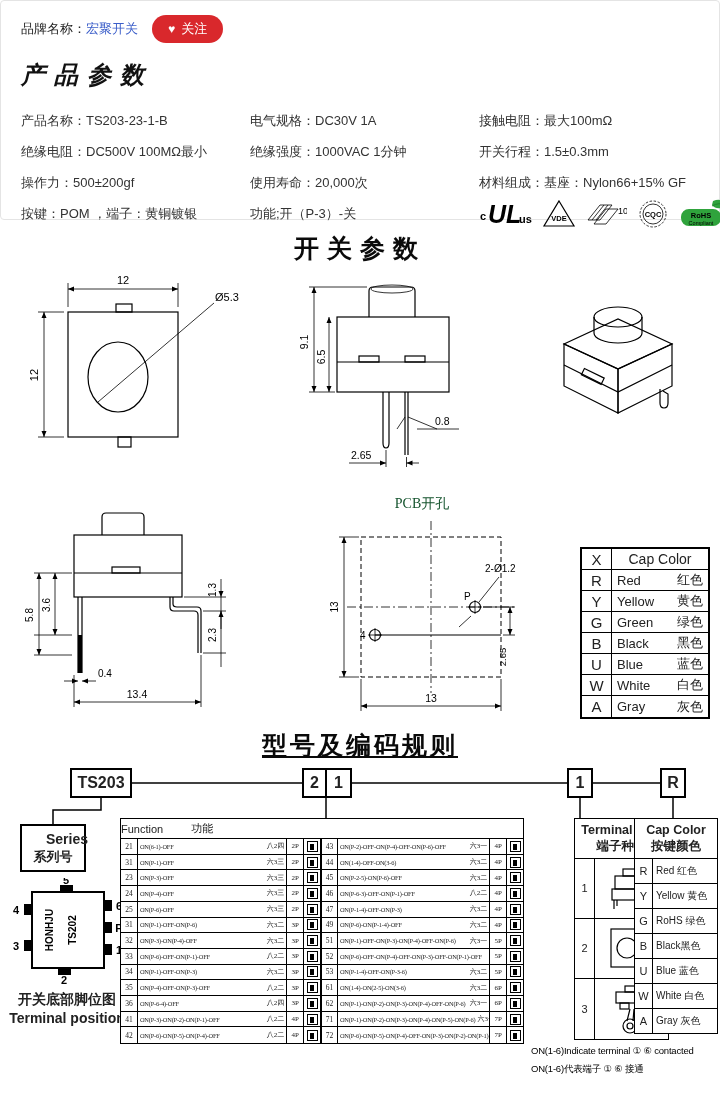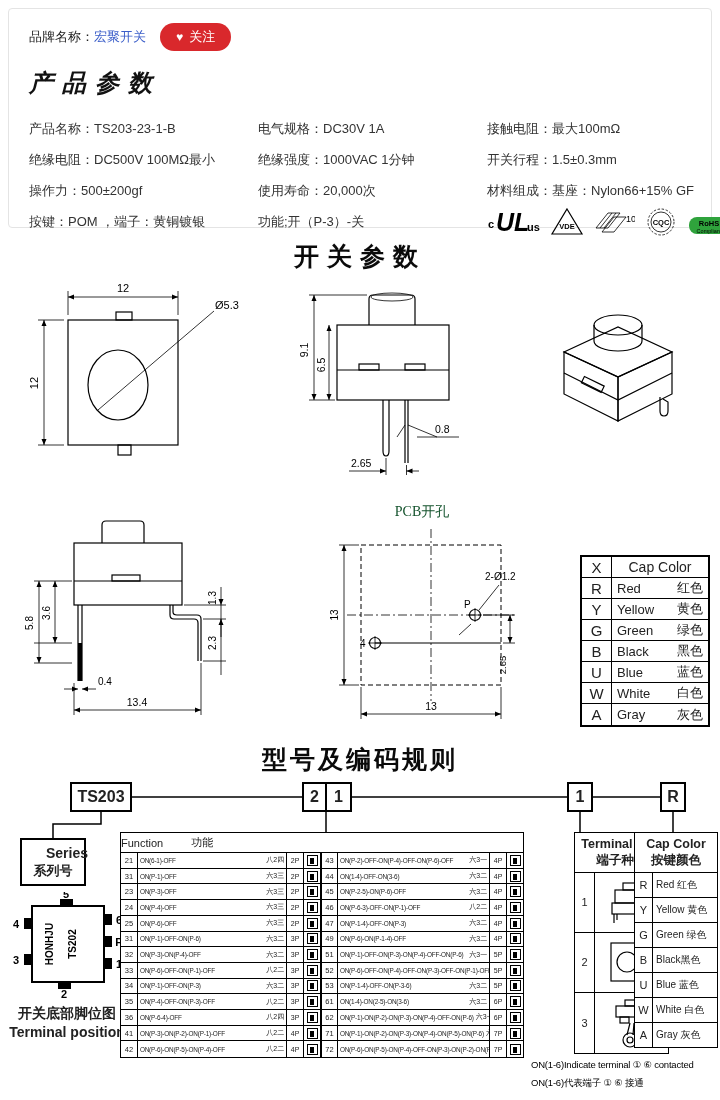--- a/index.html
+++ b/index.html
@@ -1,36 +1,36 @@
 <!DOCTYPE html>
 <html><head>
 <meta charset="utf-8">
 <style>
   * { margin:0; padding:0; box-sizing:border-box; }
   body { width:720px; height:1100px; background:#fff; overflow:hidden; position:relative;
          font-family:"Liberation Sans","DejaVu Sans",sans-serif; color:#222; }
 
   
-  .card { margin:8px; border:1px solid #e4e4e4; border-radius:4px; padding:14px 20px 10px 20px; height:220px; background:#fff; }
+  .card { border:1px solid #e4e4e4; border-radius:4px; padding:14px 20px 10px 20px; height:220px; background:#fff; }
   .brand-bar { display:flex; align-items:center; gap:14px; font-size:13px; }
   .brand-link { color:#3b5ec9; cursor:pointer; }
   .follow-btn { display:inline-flex; align-items:center; gap:6px; background:#d9282c; color:#fff;
                 border:none; border-radius:15px; padding:5px 16px; font-size:13px; cursor:pointer; }
   .follow-btn .heart { font-size:12px; line-height:1; }
   .pp-title { margin-top:16px; font-family:"DejaVu Serif","Liberation Serif",serif; font-style:italic; font-weight:700;
               font-size:24px; letter-spacing:9px; color:#111; }
   .spec-grid { margin-top:14px; display:grid; grid-template-columns:229px 229px 1fr; grid-auto-rows:31px; align-items:center; }
   .spec-cell { font-size:13px; color:#333; white-space:nowrap; overflow:hidden; }
   .cert-row { display:flex; align-items:center; gap:9px; }
   .cert-row svg { display:block; }
 
   
   .big-heading { text-align:center; font-size:25px; font-weight:bold; color:#0a0a0a; letter-spacing:8px; }
   .h1m { margin-top:12px; }
-  .h2m { margin-top:14px; letter-spacing:3px; }
+  .h2m { margin-top:8px; letter-spacing:3px;text-decoration:underline; }
 
   
   .draw-row1 { display:flex; justify-content:space-between; align-items:flex-start; padding:2px 26px 0 18px; height:206px;gap:12px; }
   .draw-row2 { display:flex; justify-content:space-between; align-items:flex-start; padding:24px 8px 0 12px; height:250px; }
   svg text { font-family:"Liberation Sans","DejaVu Sans",sans-serif; fill:#000; }
   .ln { stroke:#000; stroke-width:1.2; fill:none; }
   .thin { stroke:#000; stroke-width:0.8; fill:none; }
   .dash { stroke:#000; stroke-width:1; fill:none; stroke-dasharray:5 3; }
   .dashdot { stroke:#000; stroke-width:0.8; fill:none; stroke-dasharray:9 3 2 3; }
 
@@ -62,21 +62,21 @@
                 display:flex; flex-direction:column; align-items:center; justify-content:center; font-weight:bold; }
   .series-box .en { font-size:14px;margin-left:28px; } .series-box .zh { font-size:13px; margin-top:1px; }
 
   .chip-wrap { position:absolute; left:2px; top:116px; width:126px; text-align:center; }
   .chip-cap { font-size:14px; font-weight:bold; line-height:1.35; }
 
   
   .fn-table { position:absolute; left:118px; top:56px; width:404px; border:1.5px solid #000; background:#fff; z-index:1; }
   .fn-head { height:20px; border-bottom:1px solid #000; display:flex; align-items:center; 
              gap:28px; font-size:11px; }
-  .fn-row { display:flex; height:15.71px; border-bottom:1px solid #000; }
+  .fn-row { display:flex; height:15.71px; border-bottom:1px solid #000;font-family:Liberation Serif, serif; }
   .fn-row:last-child { border-bottom:none; }
   .fc { border-right:1px solid #000; height:100%; display:flex; align-items:center; justify-content:center; overflow:hidden; }
   .fc:last-child { border-right:none; }
   .fc-num { width:17px; font-size:7.5px; }
   .fc-desc { justify-content:space-between; padding:0 2px; white-space:nowrap; }
   .fc-desc-l { width:150px; } .fc-desc-r { width:153px; }
   .fd { font-size:6.4px; letter-spacing:-0.2px; }
   .fcn { font-size:7px; margin-left:2px; }
   .fc-pin { width:17px; font-size:7px; }
   .fc-icon { width:17px; }
@@ -722,21 +722,21 @@
         <div class="cc-row">
           <div class="cc-letter">R</div>
           <div class="cc-text">Red 红色</div>
         </div>
         <div class="cc-row">
           <div class="cc-letter">Y</div>
           <div class="cc-text">Yellow 黄色</div>
         </div>
         <div class="cc-row">
           <div class="cc-letter">G</div>
-          <div class="cc-text">Green 绿色</div>
+          <div class="cc-text">RoHS 绿色</div>
         </div>
         <div class="cc-row">
           <div class="cc-letter">B</div>
           <div class="cc-text">Black黑色</div>
         </div>
         <div class="cc-row">
           <div class="cc-letter">U</div>
           <div class="cc-text">Blue 蓝色</div>
         </div>
         <div class="cc-row">

